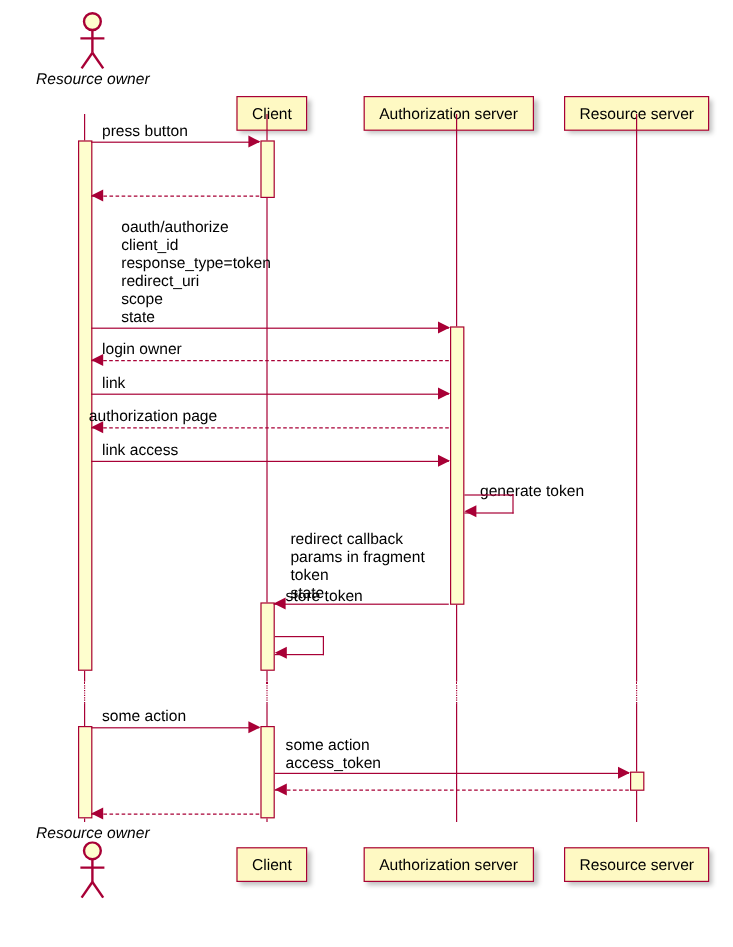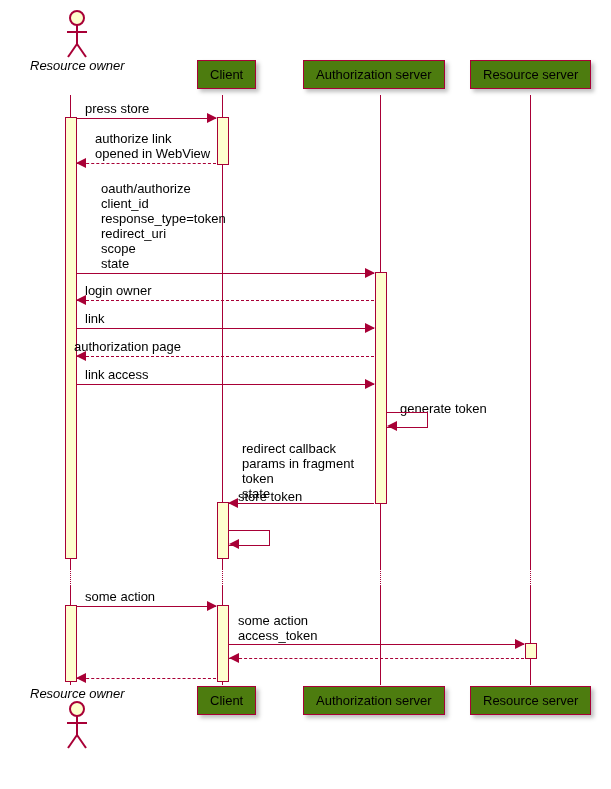--- a/index.html
+++ b/index.html
@@ -24,25 +24,26 @@
     width: 24px;
     height: 48px;
     margin: 0 auto;
     position: relative;
   }
   .stick-figure svg {
     display: block;
   }
   .participant-box {
     position: absolute;
-    background: #4d7c0f;
+    background: #fef9c3;
     border: 1.5px solid #a80036;
     padding: 6px 12px;
     text-align: left;
     box-shadow: 3px 3px 4px rgba(0,0,0,0.25);
+    margin-top: 20px;
   }
   .lifeline {
     position: absolute;
     width: 1px;
     background: #a80036;
   }
   .activation {
     position: absolute;
     width: 10px;
     background: #fefece;
@@ -126,26 +127,24 @@
   <div class="lifeline" style="left:60px; top:85px; height:590px;"></div>
   <div class="lifeline" style="left:212px; top:85px; height:590px;"></div>
   <div class="lifeline" style="left:370px; top:85px; height:590px;"></div>
   <div class="lifeline" style="left:520px; top:85px; height:590px;"></div>
 
   <div class="activation" style="left:55px; top:107px; height:440px;"></div>
   <div class="activation" style="left:207px; top:107px; height:46px;"></div>
   <div class="activation" style="left:365px; top:262px; height:230px;"></div>
   <div class="activation" style="left:207px; top:492px; height:55px;"></div>
 
-  <div class="msg-label" style="left:75px; top:92px;">press store</div>
+  <div class="msg-label" style="left:75px; top:92px;">press button</div>
   <div class="msg-line" style="left:66px; top:108px; width:140px;"></div>
   <div class="arrow-r" style="left:197px; top:103px;"></div>
 
-  <div class="msg-label" style="left:85px; top:122px;">authorize link
-opened in WebView</div>
   <div class="msg-line dashed" style="left:66px; top:153px; width:140px;"></div>
   <div class="arrow-l" style="left:66px; top:148px;"></div>
 
   <div class="msg-label" style="left:91px; top:172px;">oauth/authorize
 client_id
 response_type=token
 redirect_uri
 scope
 state</div>
   <div class="msg-line" style="left:66px; top:263px; width:298px;"></div>

